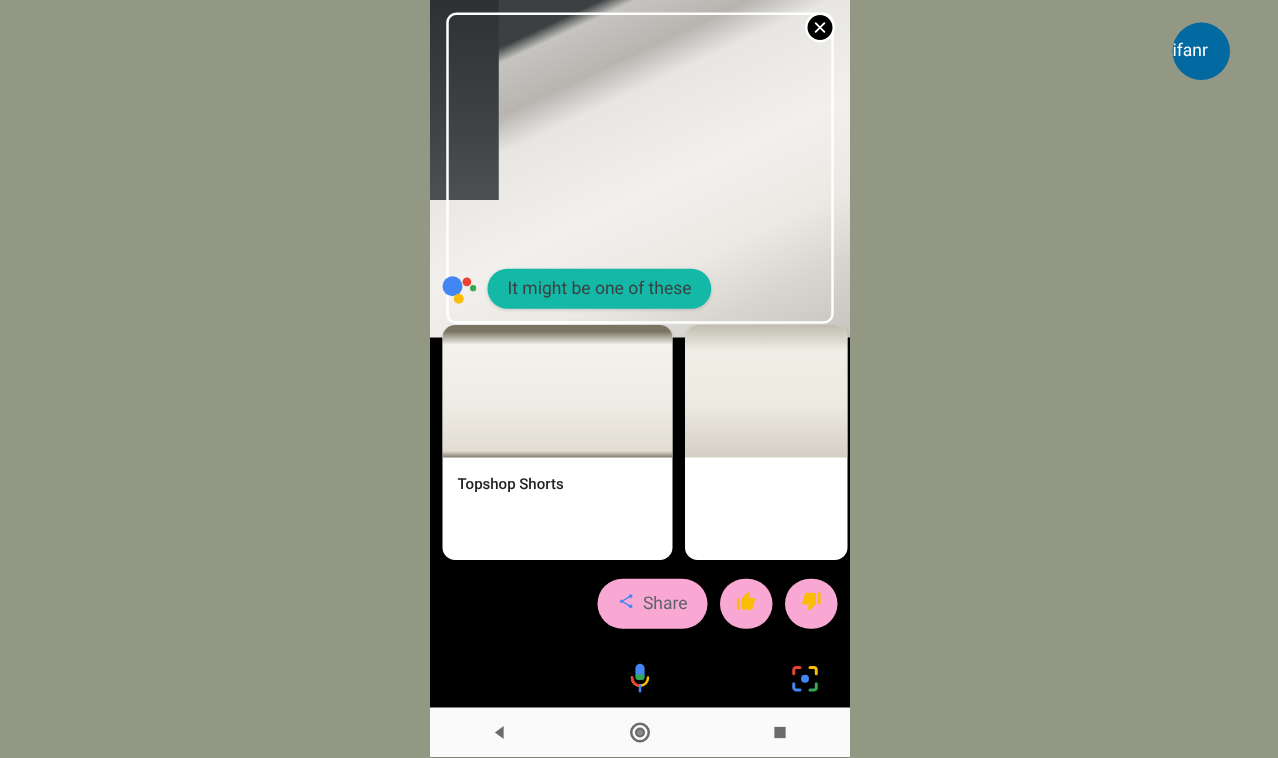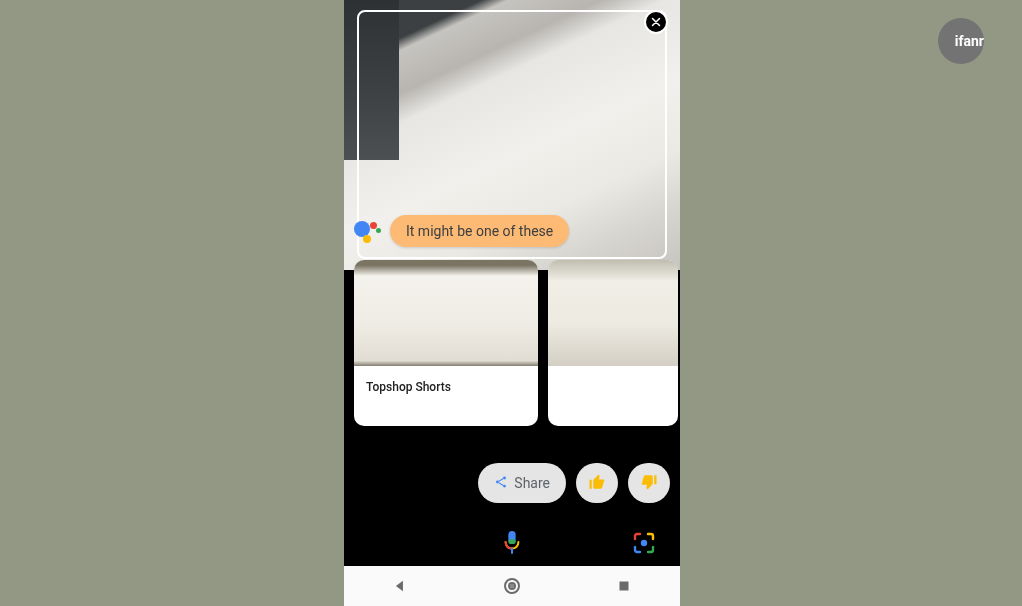--- a/index.html
+++ b/index.html
@@ -12,28 +12,28 @@
       font-family: -apple-system, BlinkMacSystemFont, 'Segoe UI', Roboto, Arial, sans-serif;
       overflow: hidden;
     }
 
     .watermark {
       position: absolute;
       top: 18px;
       right: 38px;
       width: 46px;
       height: 46px;
-      background: #737373;
+      background: #0369a1;
       border-radius: 50%;
       display: flex;
       align-items: center;
-      justify-content: flex-end;
+      justify-content: flex-start;
       color: #fff;
       font-size: 14px;
-      font-weight: 700;
+      font-weight: 400;
       z-index: 100;
     }
 
     .phone {
       position: absolute;
       left: 344px;
       top: 0;
       width: 336px;
       height: 606px;
       background: #000;
@@ -97,21 +97,21 @@
       height: 24px;
       flex: none;
     }
     .assistant-logo .d { position: absolute; border-radius: 50%; }
     .assistant-logo .b { width: 16px;height:16px; left:0; top:2px; background:#4285F4; }
     .assistant-logo .r { width: 7px;height:7px; right:5px; top:3px; background:#EA4335; }
     .assistant-logo .y { width: 8px;height:8px; left:9px; bottom:0; background:#FBBC05; }
     .assistant-logo .g { width: 5px;height:5px; right:1px; top:9px; background:#34A853; }
 
     .assistant-bubble {
-      background: #fdba74;
+      background: #14b8a6;
       border-radius: 20px;
       padding: 8px 16px;
       font-size: 14px;
       color: #3c4043;
       box-shadow: 0 1px 3px rgba(0,0,0,.15);
     }
 
     .results {
       position: absolute;
       left: 10px;
@@ -136,35 +136,35 @@
     }
     .thumb1 { background: linear-gradient(180deg,#7a7463 0%, #7a7463 5%, #f4f2ec 15%, #efece5 60%, #e1ddd3 95%, #837e70 100%); }
     .thumb2 { background: linear-gradient(180deg,#c1bdb0, #f0eee6 20%, #edeae1 60%, #d3cfc4 100%); }
     .card-title {
       padding: 14px 12px 30px 12px;
       font-size: 12px;
       color: #212121;
       font-weight: 500;
       white-space: nowrap;
       overflow: hidden;
-      height: 60px;
+      height: 82px;
     }
 
     .action-row {
       position: absolute;
       left: 0;
       top: 463px;
       width: 100%;
       display: flex;
       justify-content: flex-end;
       gap: 10px;
       padding-right: 10px;
     }
     .pill {
-      background: #e5e5e5;
+      background: #f9a8d4;
       border-radius: 22px;
       height: 40px;
       display: flex;
       align-items: center;
       justify-content: center;
       cursor: pointer;
       box-shadow: 0 1px 2px rgba(0,0,0,.2);
     }
     .share-pill { padding: 0 16px; gap:6px; color:#5f6368; font-size:14px; }
     .circle-pill { width: 42px; }

